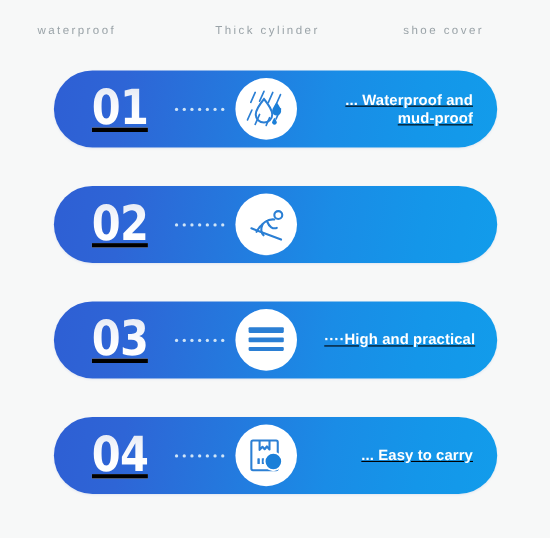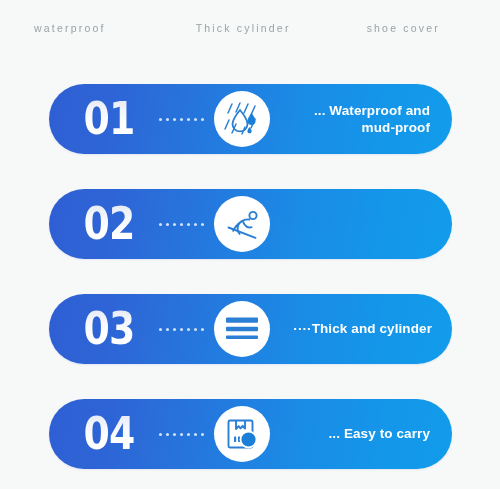--- a/index.html
+++ b/index.html
@@ -35,23 +35,24 @@
     color: #9aa3a8;
     font-family: "Liberation Sans", sans-serif;
     white-space: nowrap;
   }
   .header-item.center { margin-left: 14px; }
   .header-item.right  { margin-right: -4px; }
 
   
   .rows {
     position: absolute;
-    top: 84px;
+    top: 64px;
     left: 49px;
     width: 403px;
+    text-decoration: underline;
   }
   .row {
     position: relative;
     width: 403px;
     height: 70px;
     margin-bottom: 35px;
     border-radius: 35px;
     background: linear-gradient(100deg, #2e5fd4 0%, #2e65d6 16%, #2577dd 38%, #1a8ce6 62%, #1496e9 82%, #129ceb 100%);
     display: flex;
     align-items: center;
@@ -209,21 +210,21 @@
     </div>
     <div class="icon-bubble">
       <span>
         <svg width="44" height="44" viewBox="0 0 44 44">
           <rect x="6" y="10.5" width="32" height="5.2" rx="1" fill="#2b7fd4"></rect>
           <rect x="6" y="19.8" width="32" height="4.4" rx="1" fill="#2b7fd4"></rect>
           <rect x="6" y="28.4" width="32" height="3.6" rx="1" fill="#2b7fd4"></rect>
         </svg>
       </span>
     </div>
-    <div class="row-label tight">····Thick and cylinder</div>
+    <div class="row-label tight">····High and practical</div>
   </div>
 
   <div class="row">
     <div class="row-number">04</div>
     <div class="dots">
       <i></i>
         <i></i>
         <i></i>
         <i></i>
         <i></i>

